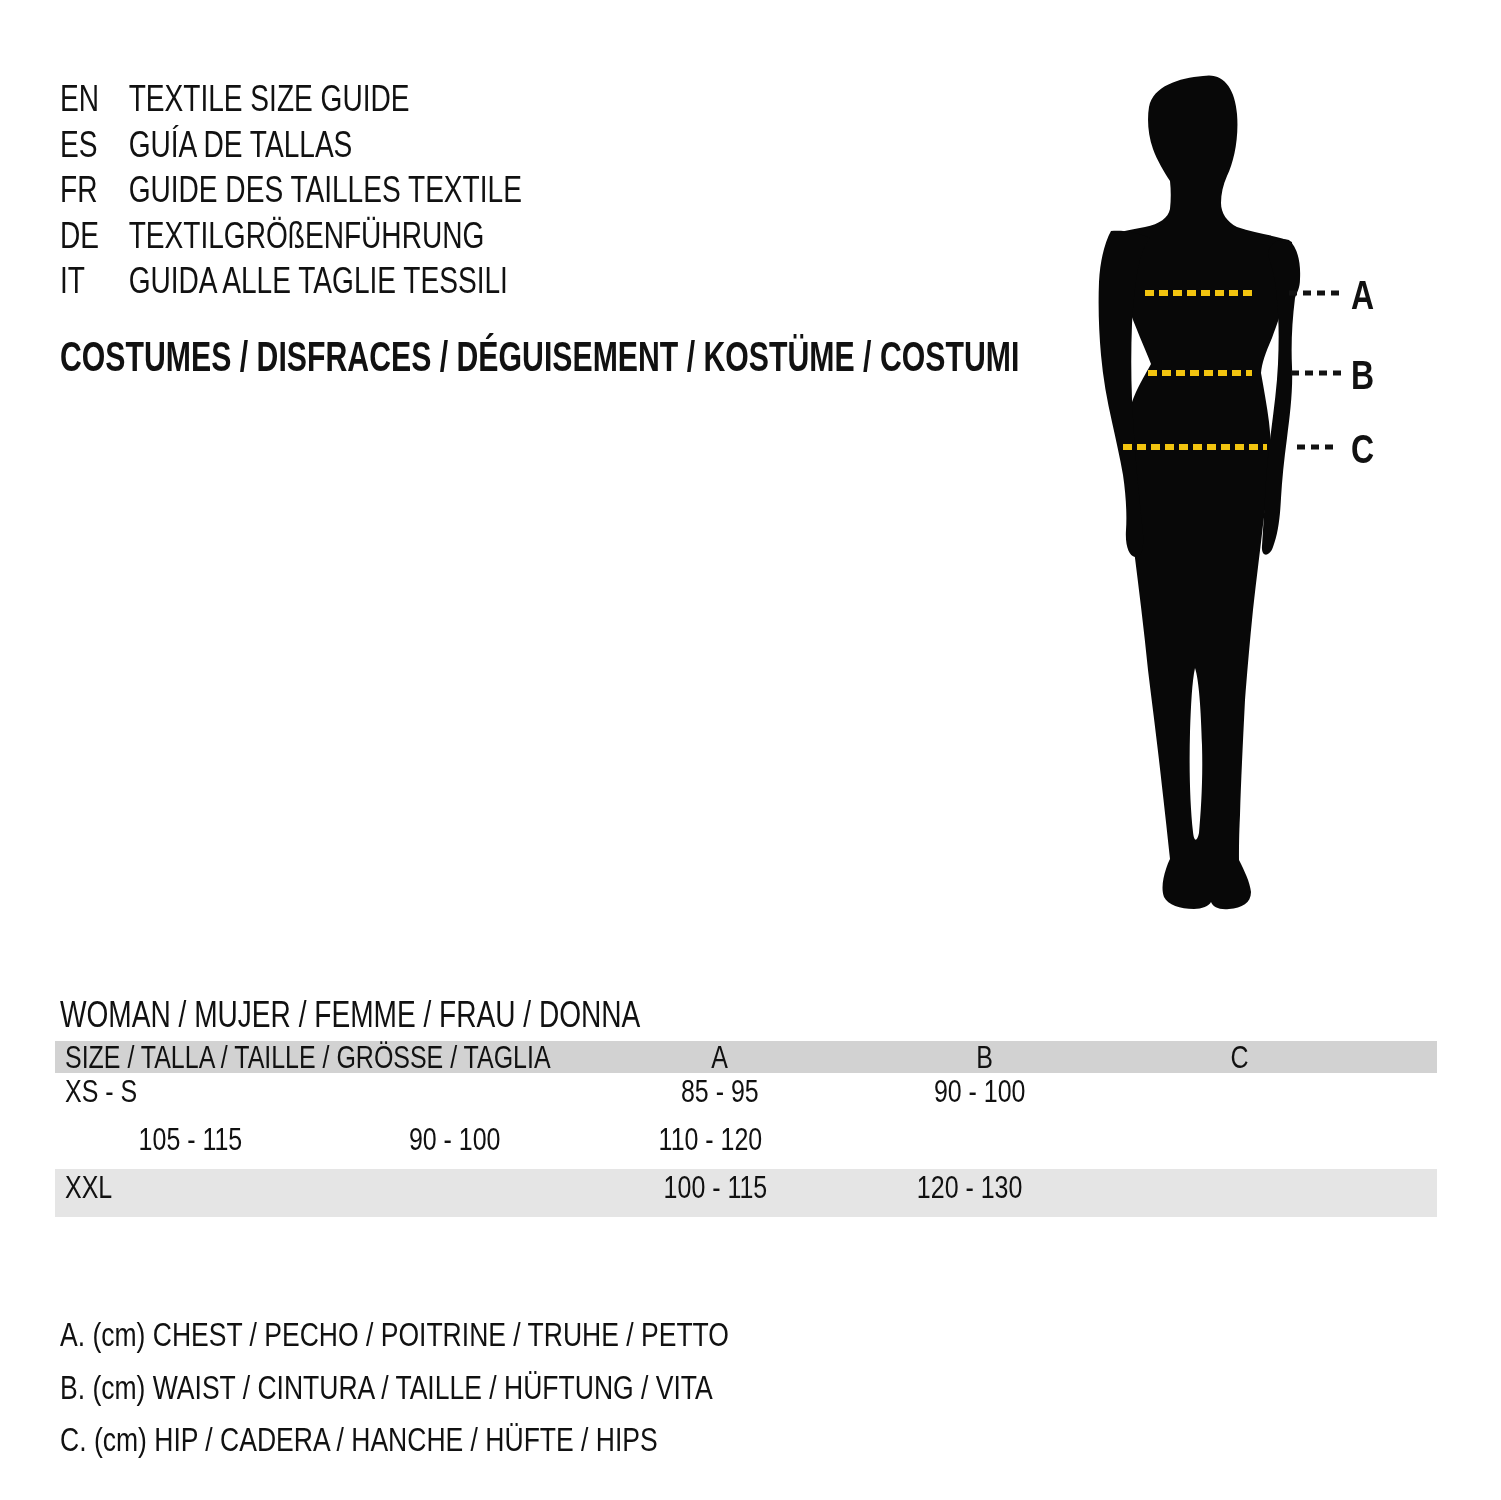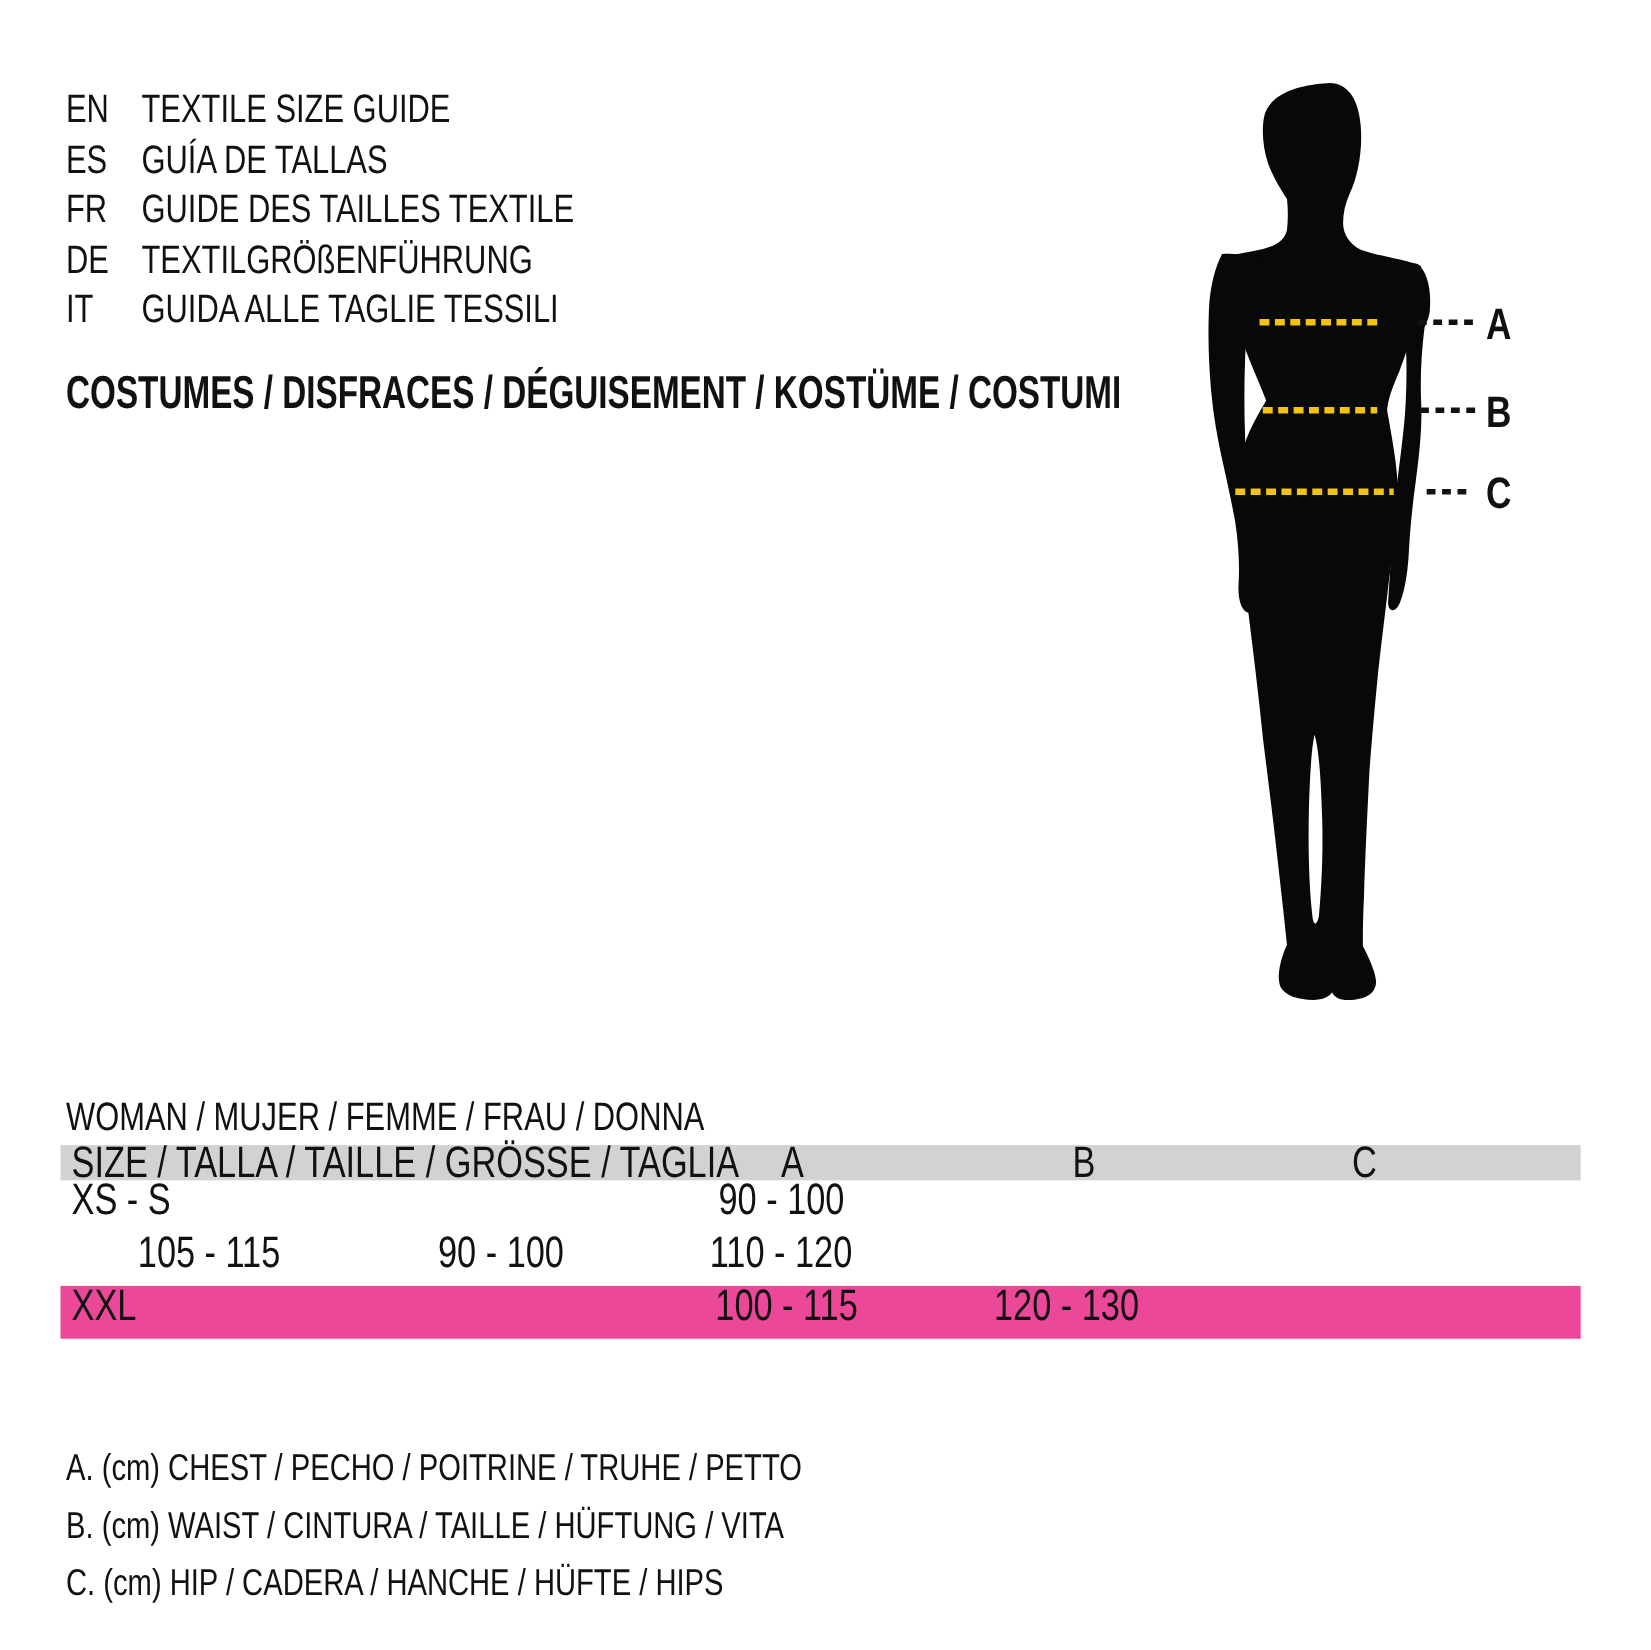--- a/index.html
+++ b/index.html
@@ -36,21 +36,21 @@
   .marker-a { top:205px; }
   .marker-b { top:285px; }
   .marker-c { top:359px; }
 
   
   .woman-title {
     position:absolute; left:60px; top:995px;
     font-size:36px; font-weight:500; line-height:40px;
     transform:scaleX(0.78); transform-origin:0 0; white-space:nowrap;
   }
-  .size-table { position:absolute; left:55px; top:1041px; width:1382px; font-size:40px; }
+  .size-table { position:absolute; left:55px; top:1041px; width:1382px; font-size:32px; }
   .t-row { display:flex; height:48px; line-height:36px; }
   .t-head { height:32px; line-height:32px; }
   .c-size { width:530px; padding-left:10px; text-align:left; }
   .c-a { width:270px; text-align:center; }
   .c-b { width:260px; text-align:center; }
   .c-c { width:250px; text-align:center; }
   .c-f { flex:1; }
   .cell-in { display:inline-block; transform:scaleX(0.78); white-space:nowrap; }
   .c-size .cell-in { transform-origin:0 50%; }
   .c-a .cell-in, .c-b .cell-in, .c-c .cell-in { transform-origin:50% 50%; }
@@ -189,33 +189,34 @@
   <div class="t-row t-head" style="background:#d2d2d2;">
     <div class="c-size"><span class="cell-in">SIZE / TALLA / TAILLE / GRÖSSE / TAGLIA</span></div>
     <div class="c-a"><span class="cell-in">A</span></div>
     <div class="c-b"><span class="cell-in">B</span></div>
     <div class="c-c"><span class="cell-in">C</span></div>
     <div class="c-f"></div>
   </div>
 
   <div class="t-row">
     <div class="c-size"><span class="cell-in">XS - S</span></div>
+    <div class="c-a"><span class="cell-in">85 - 95</span></div>
     <div class="c-c"><span class="cell-in">90 - 100</span></div>
     <div class="c-f"></div>
   </div>
 
 
   <div class="t-row">
     <div class="c-a"><span class="cell-in">105 - 115</span></div>
     <div class="c-b"><span class="cell-in">90 - 100</span></div>
     <div class="c-c"><span class="cell-in">110 - 120</span></div>
     <div class="c-f"></div>
   </div>
 
-  <div class="t-row" style="background:#ec4899;">
+  <div class="t-row" style="background:#e5e5e5;">
     <div class="c-size"><span class="cell-in">XXL</span></div>
     <div class="c-b"><span class="cell-in">100 - 115</span></div>
     <div class="c-c"><span class="cell-in">120 - 130</span></div>
     <div class="c-f"></div>
   </div>
 </div>
 
 <div class="legend">
   <div class="legend-item">A. (cm) CHEST / PECHO / POITRINE / TRUHE / PETTO</div>
   <div class="legend-item">B. (cm) WAIST / CINTURA / TAILLE / HÜFTUNG / VITA</div>

